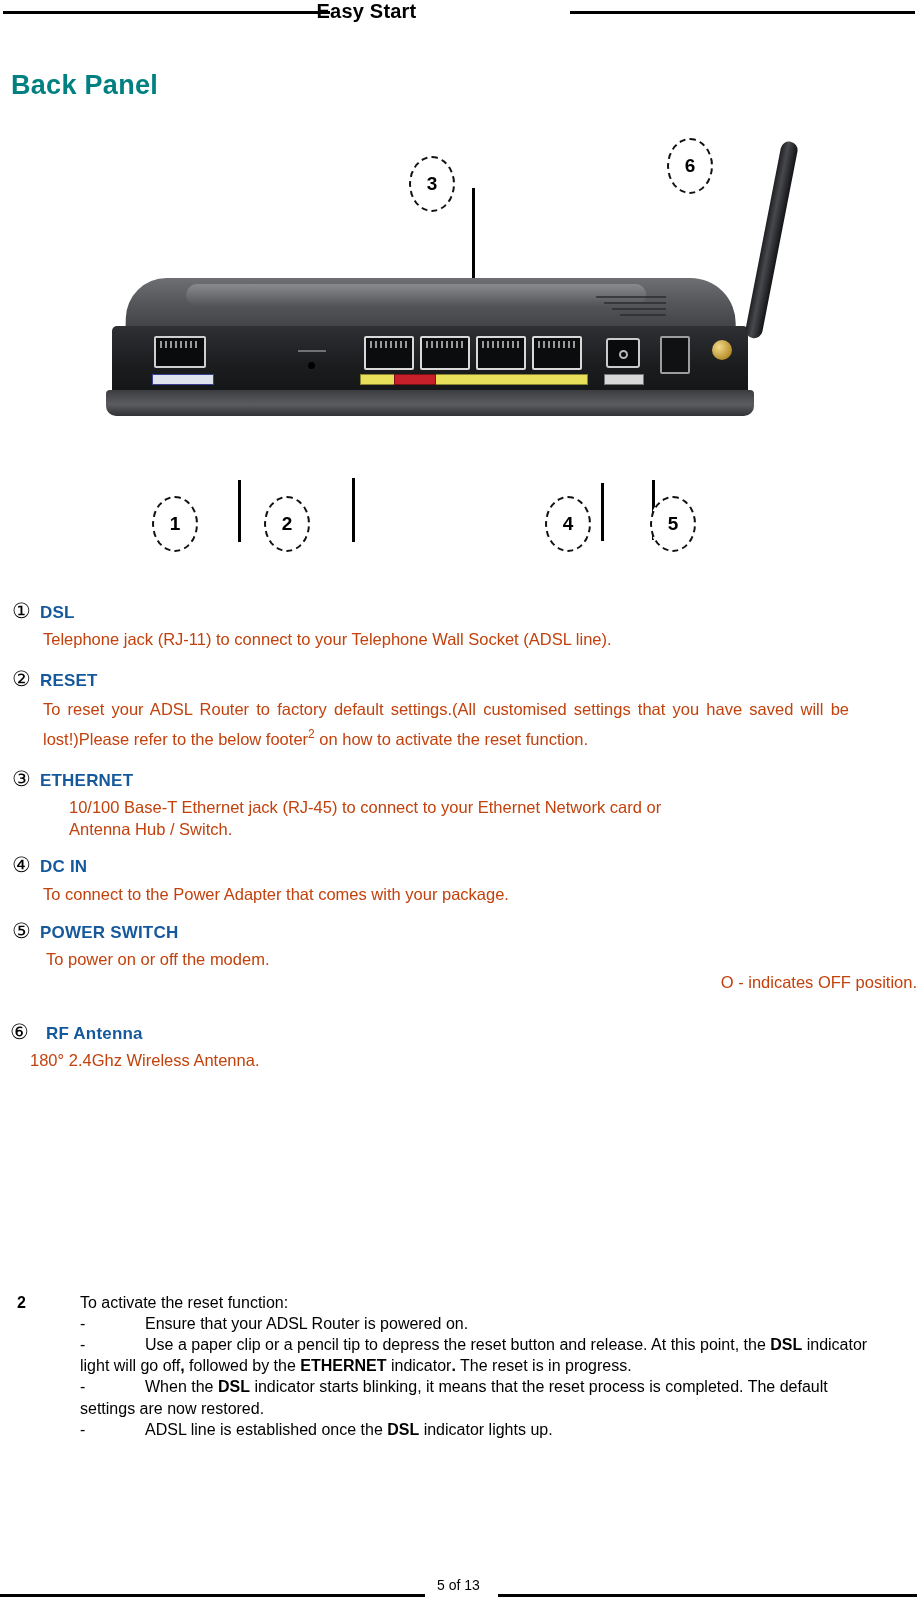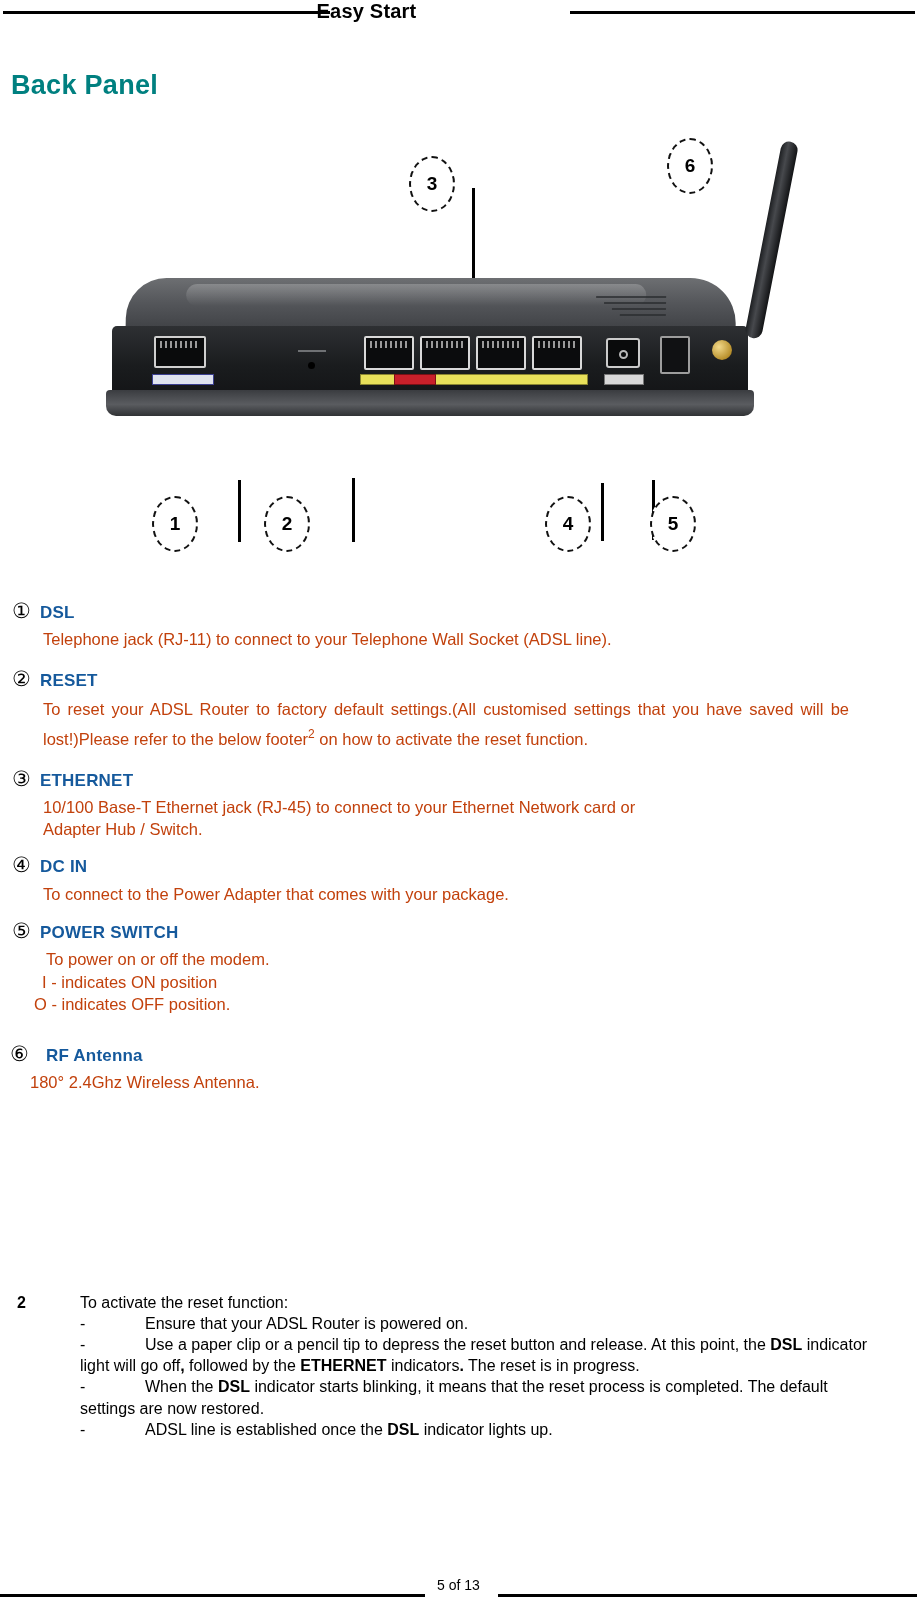--- a/index.html
+++ b/index.html
@@ -392,63 +392,62 @@
       <span class="item-title">RESET</span>
     </div>
     <div class="item-body just" style="padding-left:43px; padding-right:68px; padding-top:4px;"><span>To reset your ADSL Router to factory default settings.(All customised settings that you have saved will be lost!)Please refer to the below footer</span><span class="sup">2</span><span> on how to activate the reset function.</span></div>
   </div>
 
   <div class="item" style="margin-top:14px;">
     <div class="item-head" style="padding-left:12px;">
       <span class="item-num">③</span>
       <span class="item-title">ETHERNET</span>
     </div>
-    <div class="item-body" style="padding-left:43px; padding-top:5px;">
+    <div class="item-body" style="padding-left:43px; padding-top:5px;margin-left:26px;">
       <div>10/100 Base-T Ethernet jack (RJ-45) to connect to your Ethernet Network card or</div>
-      <div>Adapter Hub / Switch.</div>
+      <div>Antenna Hub / Switch.</div>
     </div>
   </div>
 
   <div class="item" style="margin-top:14px;">
     <div class="item-head" style="padding-left:12px;">
       <span class="item-num">④</span>
       <span class="item-title">DC IN</span>
     </div>
     <div class="item-body" style="padding-left:43px; padding-top:6px;">To connect to the Power Adapter that comes with your package.</div>
   </div>
 
   <div class="item" style="margin-top:15px;">
     <div class="item-head" style="padding-left:12px;">
       <span class="item-num">⑤</span>
       <span class="item-title">POWER SWITCH</span>
     </div>
     <div class="item-body" style="padding-top:5px;">
       <div style="padding-left:46px;">To power on or off the modem.</div>
-      <div style="padding-left:42px;">I - indicates ON position</div>
-      <div style="padding-left:34px;">O - indicates OFF position.</div>
+      <div style="padding-left:34px;text-align:right;">O - indicates OFF position.</div>
     </div>
   </div>
 
   <div class="item" style="margin-top:28px;">
     <div class="item-head" style="padding-left:10px;">
       <span class="item-num">⑥</span>
       <span class="item-title" style="padding-left:8px;">RF Antenna</span>
     </div>
     <div class="item-body" style="padding-left:30px; padding-top:5px;">180°  2.4Ghz Wireless Antenna.</div>
   </div>
 </div>
 
 <div class="footnote">
   <div class="fn-marker">2</div>
   <div class="fn-body">
     <div>To activate the reset function:</div>
 
     <div><span class="fn-dash">-</span><span>Ensure that your ADSL Router is powered on.</span></div>
 
-    <div><span class="fn-dash">-</span><span>Use a paper clip or a pencil tip to depress the reset button and release.  At this point, the </span><b>DSL</b><span> indicator light will go off</span><b>,</b><span> followed by the </span><b>ETHERNET</b><span> indicators</span><b>.</b><span> The reset is in progress.</span></div>
+    <div><span class="fn-dash">-</span><span>Use a paper clip or a pencil tip to depress the reset button and release.  At this point, the </span><b>DSL</b><span> indicator light will go off</span><b>,</b><span> followed by the </span><b>ETHERNET</b><span> indicator</span><b>.</b><span> The reset is in progress.</span></div>
 
     <div><span class="fn-dash">-</span><span>When the </span><b>DSL</b><span> indicator starts blinking, it means that the reset process is completed. The default settings are now restored.</span></div>
 
     <div><span class="fn-dash">-</span><span>ADSL line is established once the </span><b>DSL</b><span> indicator lights up.</span></div>
   </div>
 </div>
 
 <div class="page-footer">
   <div class="ftr-rule left"></div>
   <div class="ftr-num">5 of 13</div>

